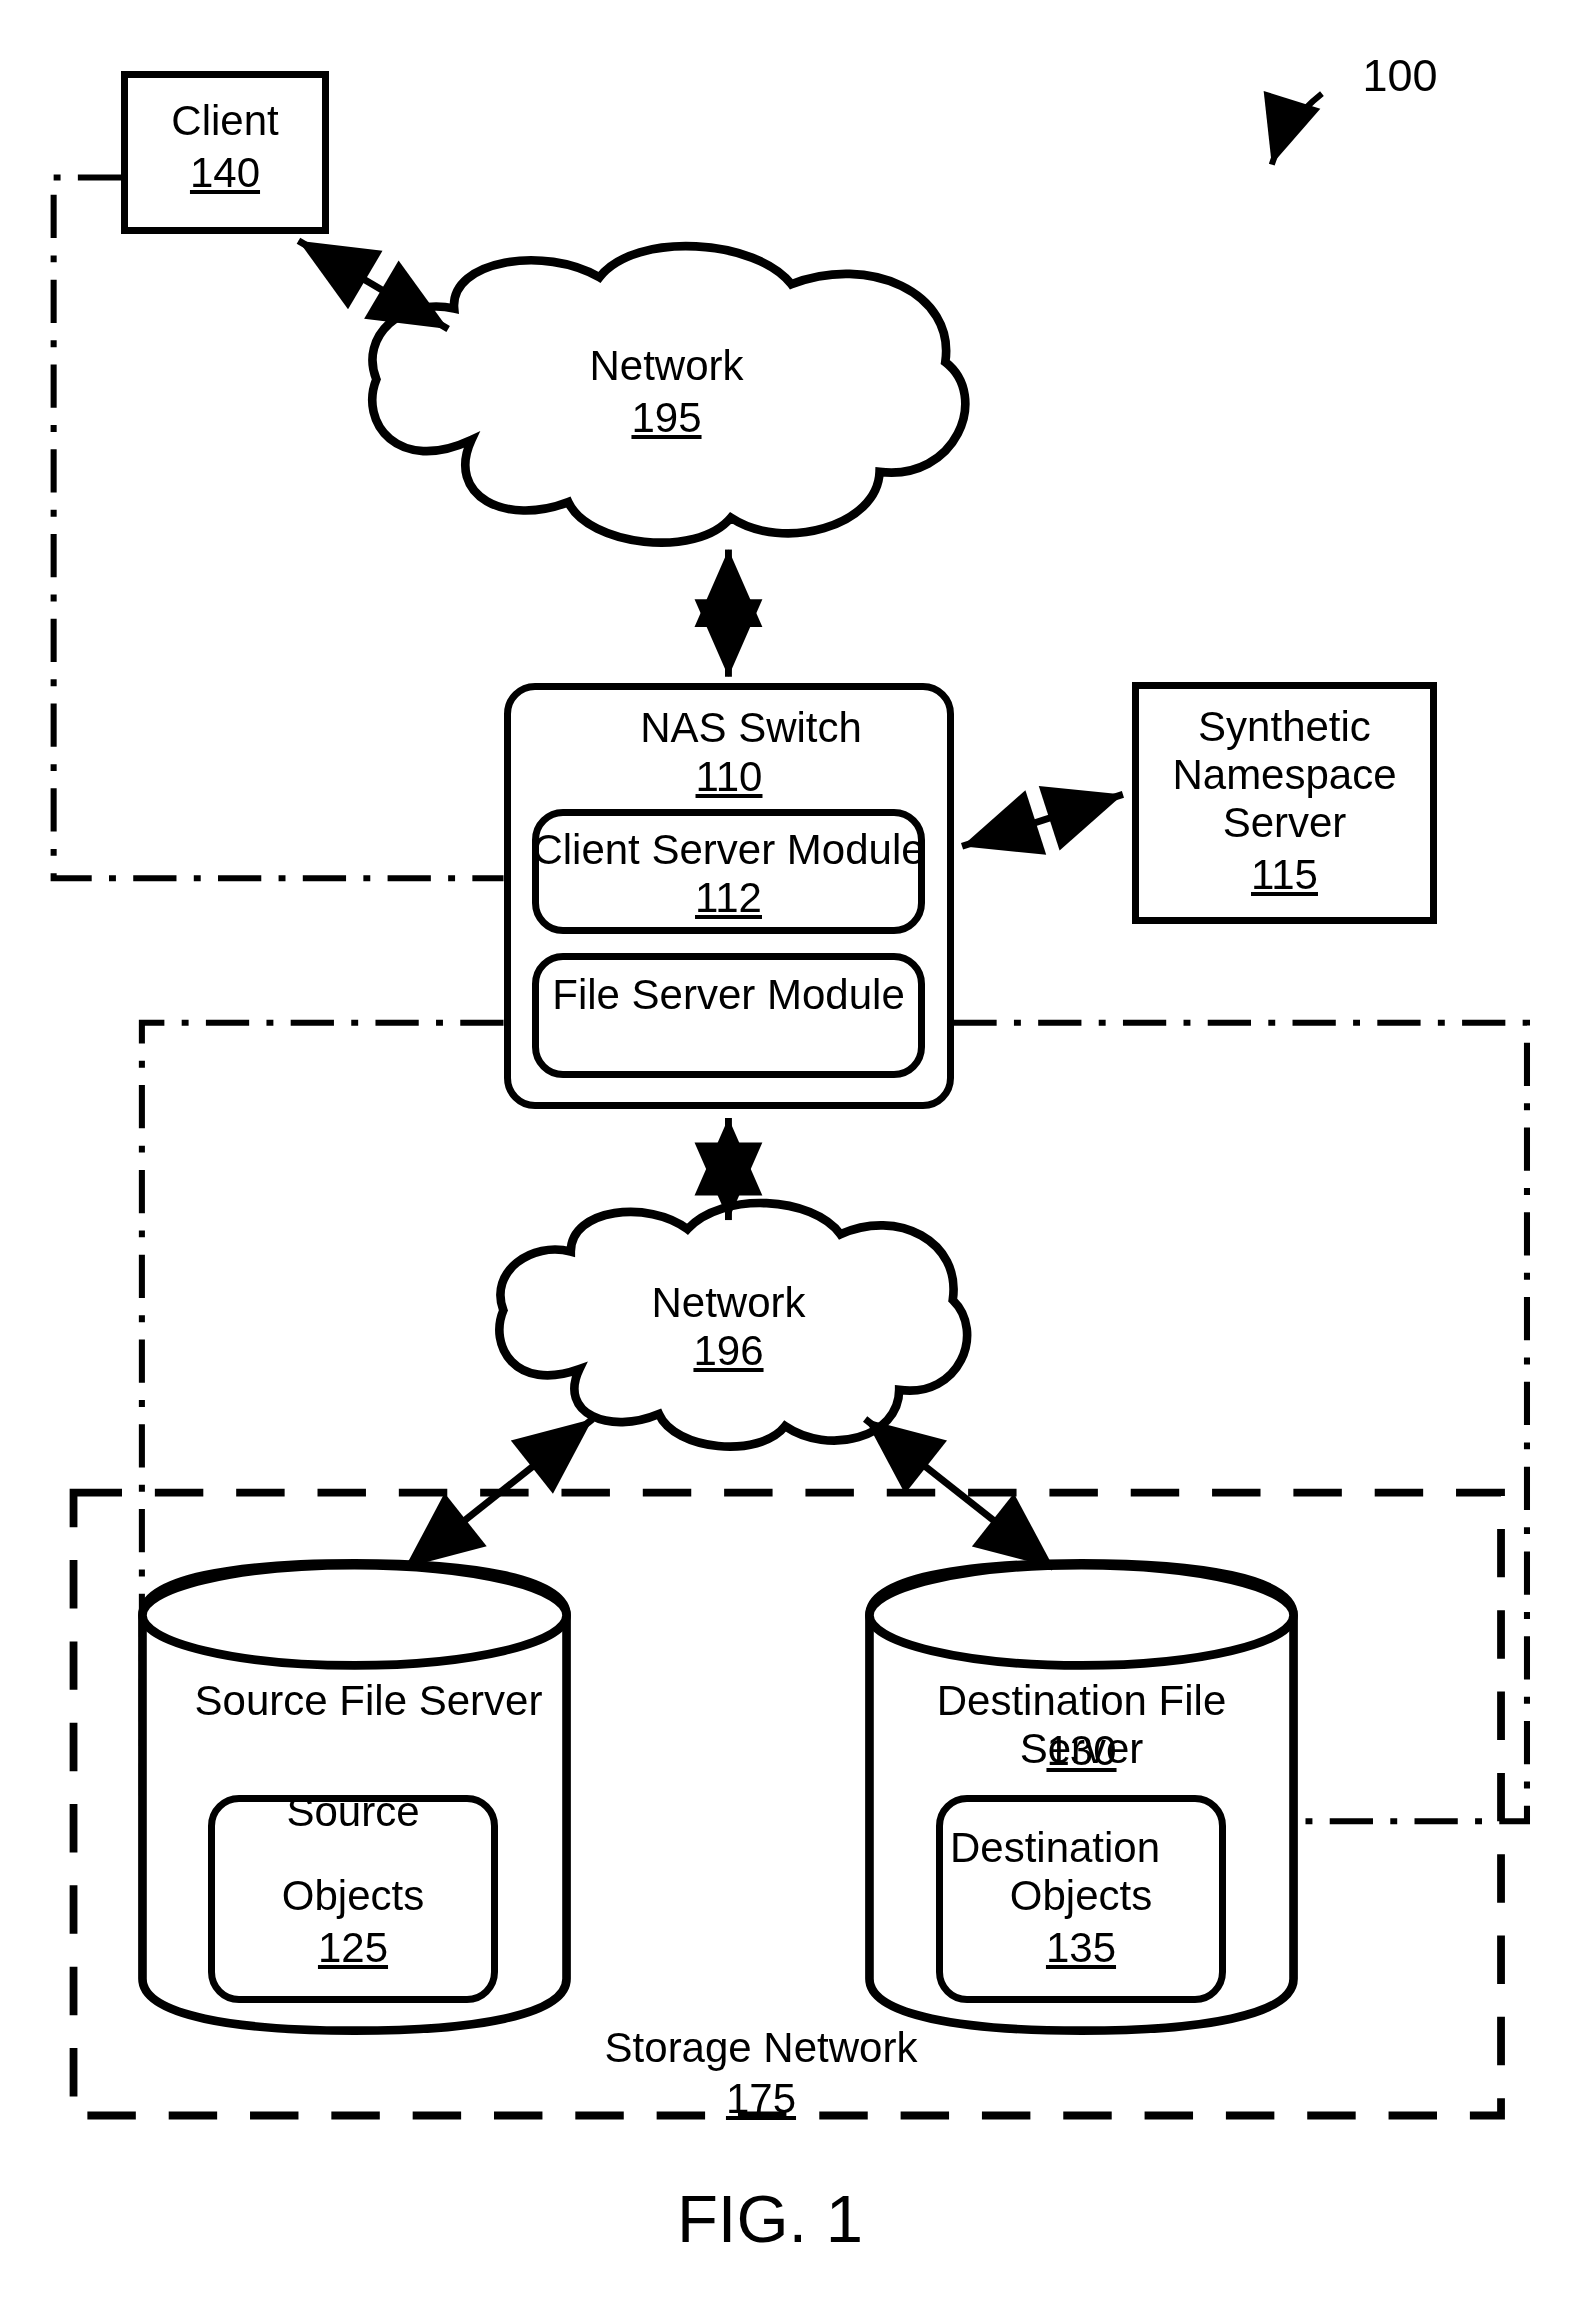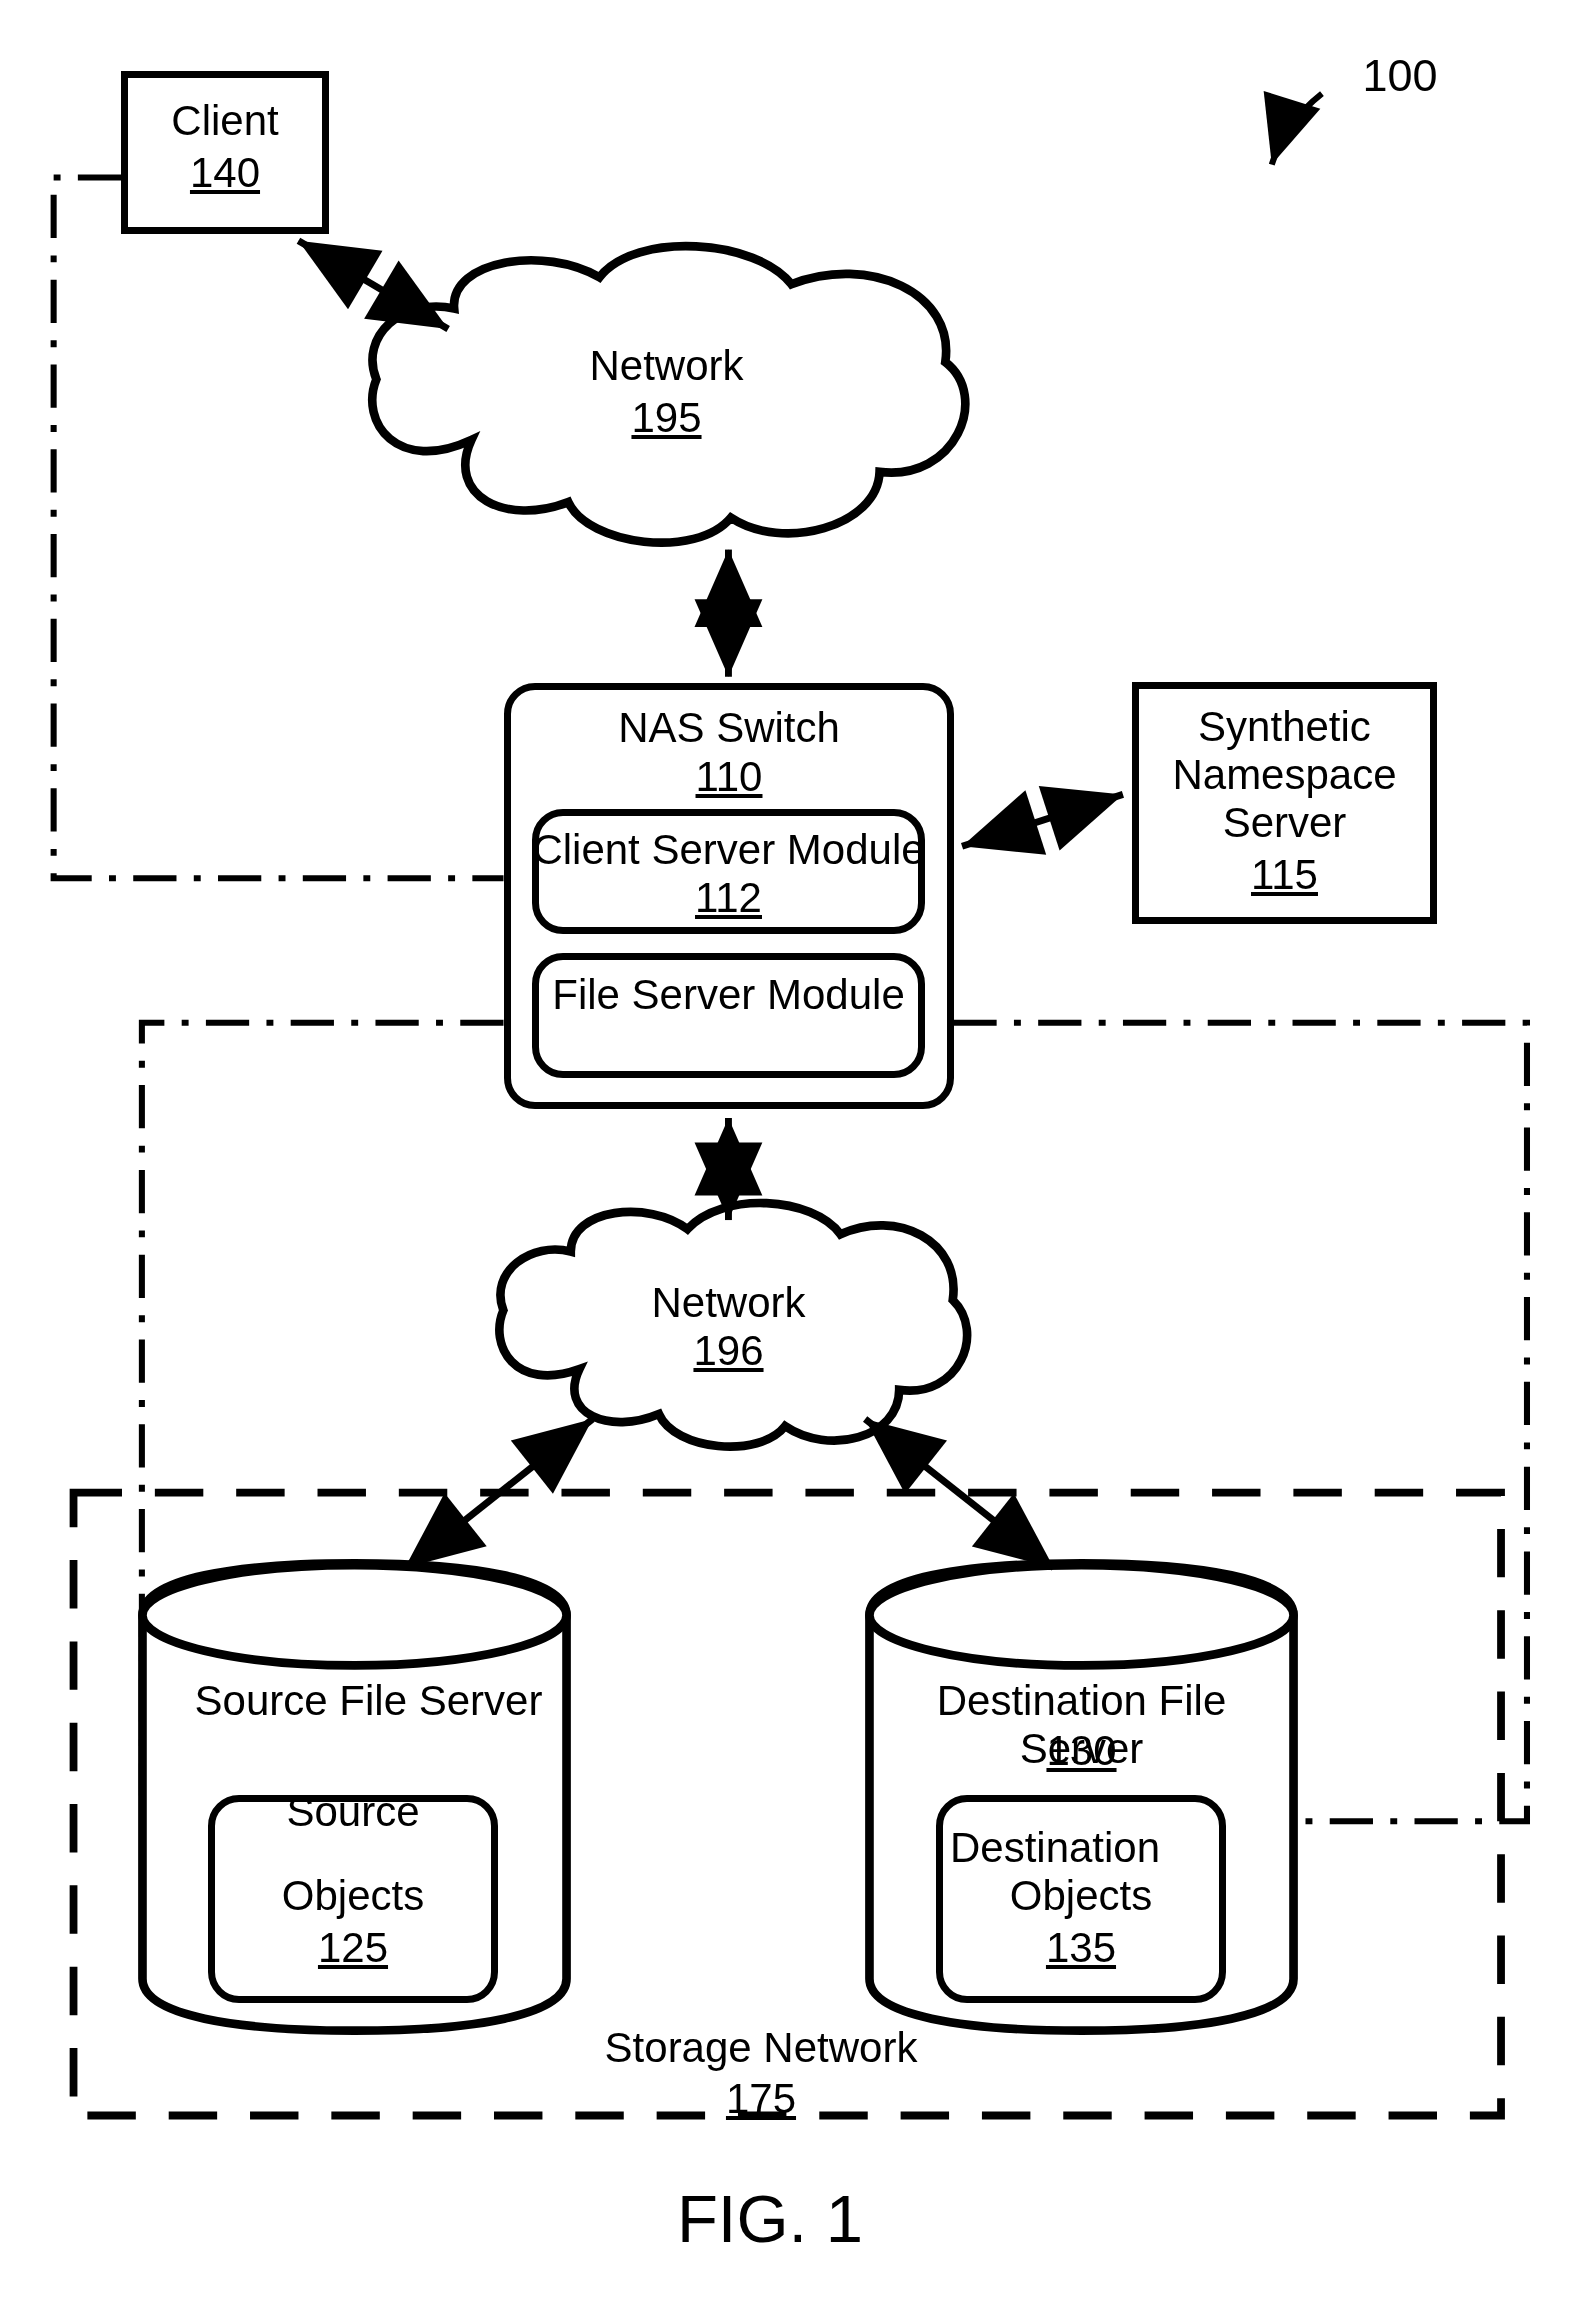--- a/index.html
+++ b/index.html
@@ -144,21 +144,21 @@
   </svg>
 
   <div class="txt lbl-lg" style="left:1348px; top:50px; width:104px;">100</div>
 
   <div class="txt lbl" style="left:121px; top:97px; width:208px;">Client</div>
   <div class="txt lbl num" style="left:121px; top:149px; width:208px;">140</div>
 
   <div class="txt lbl" style="left:554px; top:342px; width:225px;">Network</div>
   <div class="txt lbl num" style="left:554px; top:394px; width:225px;">195</div>
 
-  <div class="txt lbl" style="left:504px; top:704px; width:450px;">NAS Switch</div>
+  <div class="txt lbl" style="left:504px; top:704px; width:450px;padding-left:22px;">NAS Switch</div>
   <div class="txt lbl num" style="left:504px; top:753px; width:450px;">110</div>
 
   <div class="txt lbl" style="left:532px; top:826px; width:393px;">Client Server Module</div>
   <div class="txt lbl num" style="left:532px; top:874px; width:393px;">112</div>
 
   <div class="txt lbl" style="left:532px; top:971px; width:393px;">File Server Module</div>
 
   <div class="txt lbl" style="left:1132px; top:703px; width:305px;">Synthetic</div>
   <div class="txt lbl" style="left:1132px; top:751px; width:305px;">Namespace</div>
   <div class="txt lbl" style="left:1132px; top:799px; width:305px;">Server</div>

